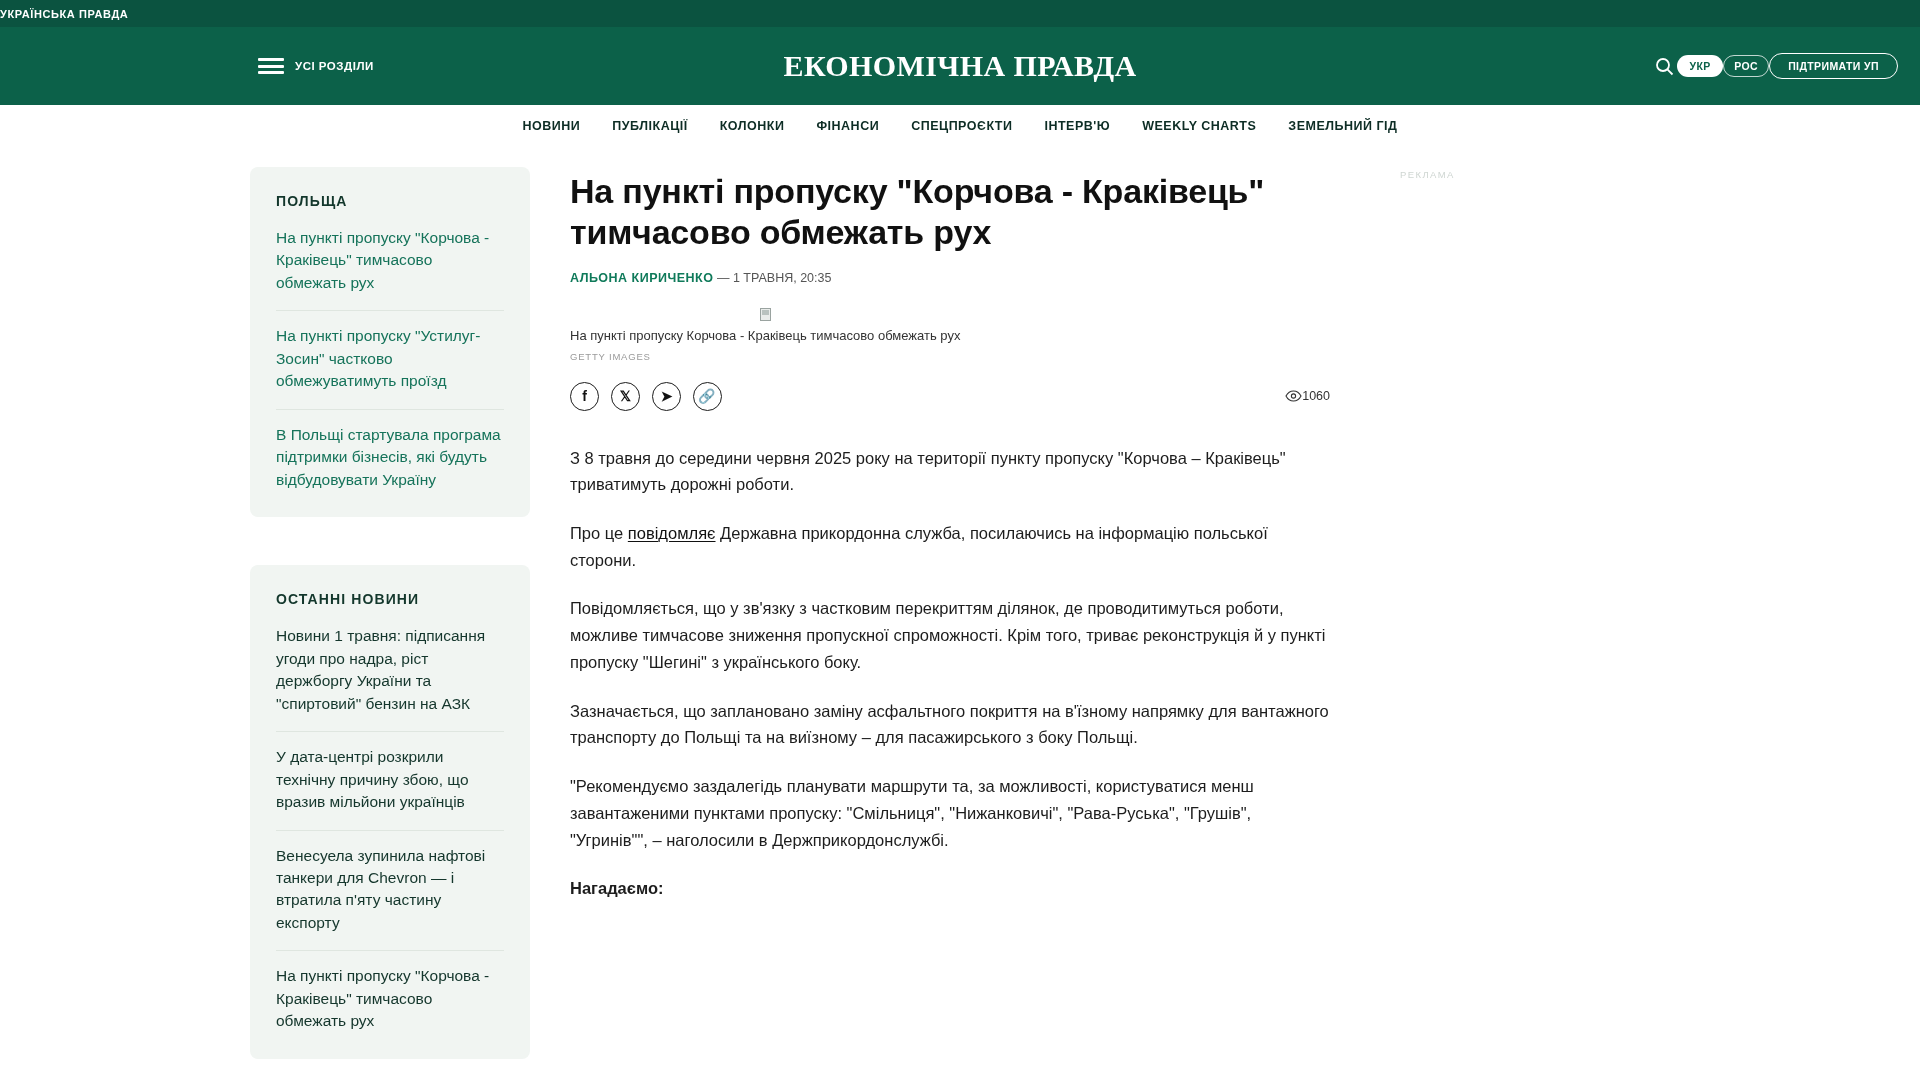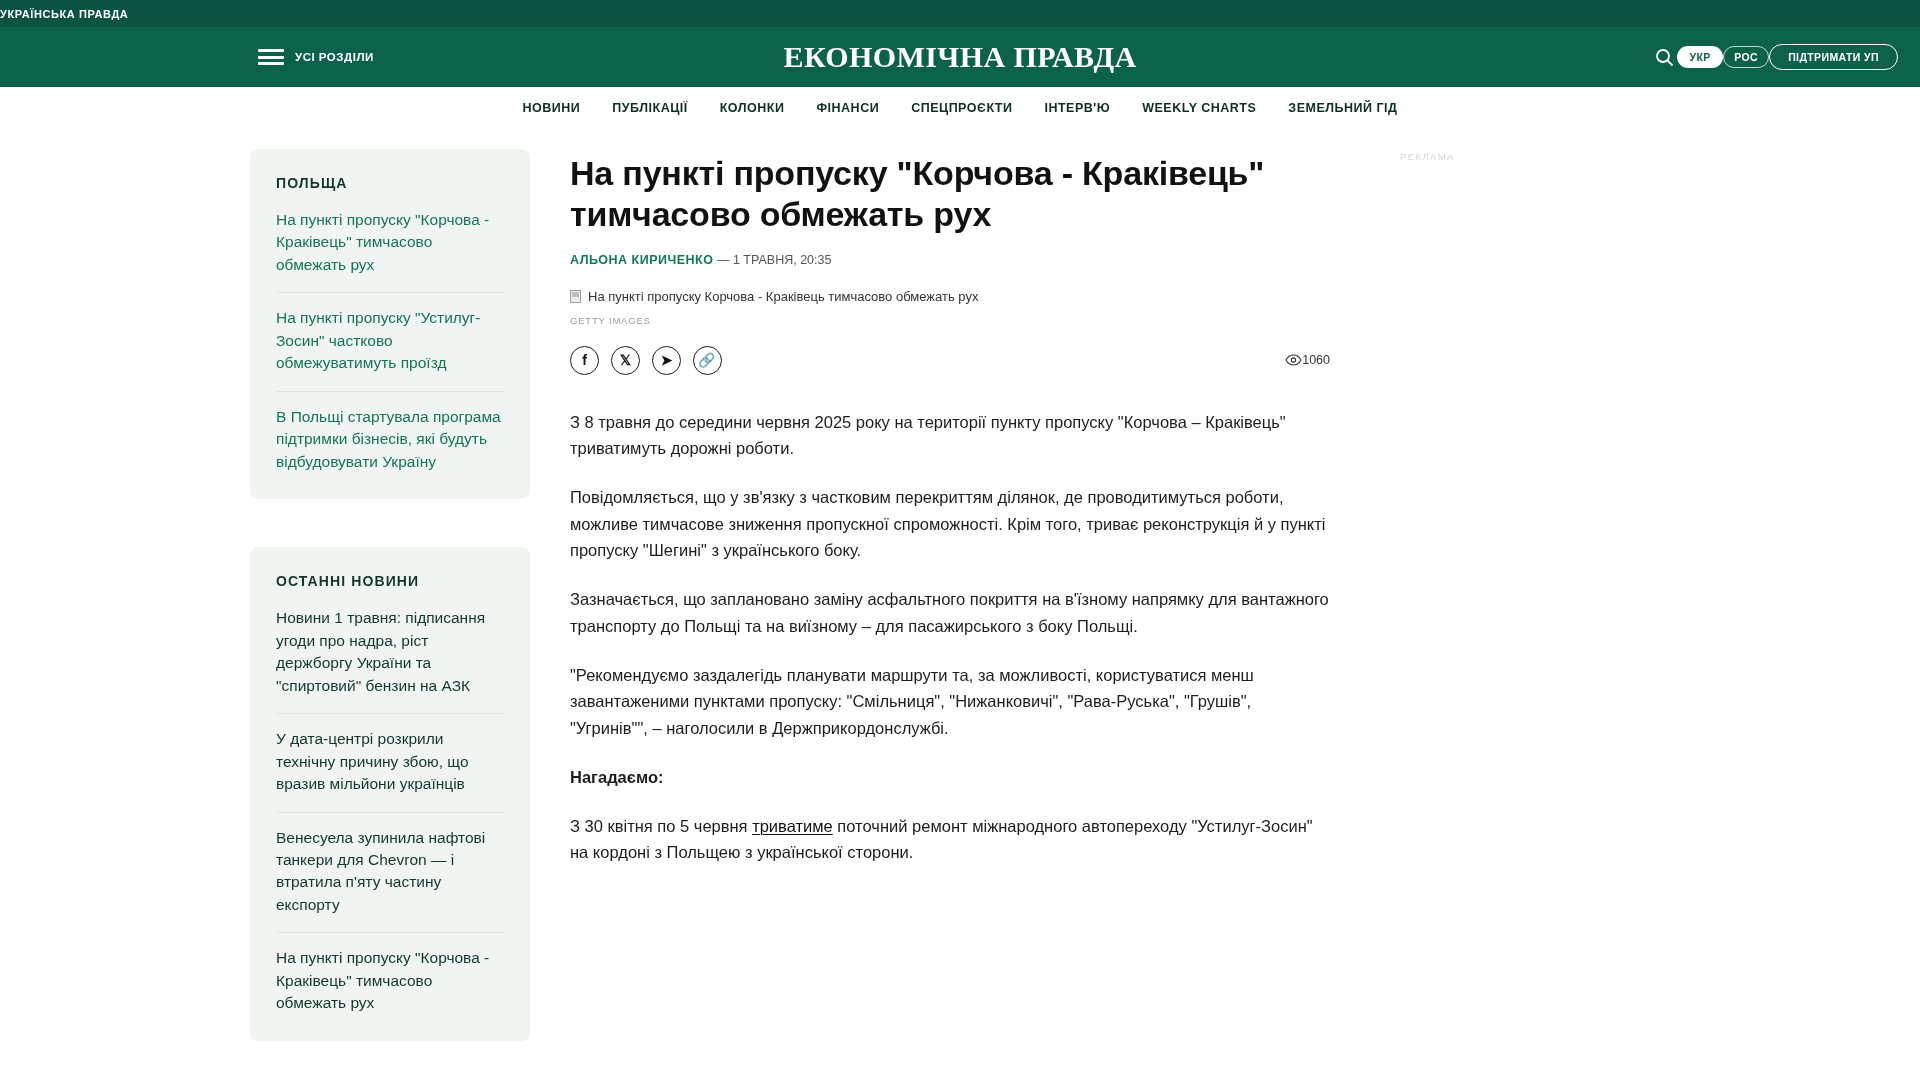--- a/index.html
+++ b/index.html
@@ -23,21 +23,21 @@
   .top-strip a {
     color: #ffffff;
     font-size: 11px;
     font-weight: bold;
     letter-spacing: .6px;
     text-decoration: none;
   }
 
   
   .masthead {
-    height: 60px;
+    height: 78px;
     background: #0c6149;
     display: flex;
     align-items: center;
     position: relative;
   }
   .burger-wrap {
     display: flex;
     align-items: center;
     gap: 11px;
     position: absolute;
@@ -201,20 +201,21 @@
     font-weight: bold;
     letter-spacing: .5px;
   }
   .figure { margin: 0 0 4px 0; }
   .broken-img {
     display: inline-flex;
     align-items: center;
     gap: 7px;
     font-size: 13px;
     color: #333333;
+    flex-direction: column;
   }
   .broken-img .ph {
     width: 11px; height: 13px;
     border: 1px solid #9aa3a0;
     background: #e9ecea;
     position: relative;
     flex: 0 0 auto;
   }
   .broken-img .ph:after {
     content: "";
@@ -385,30 +386,30 @@
           <path d="M1 6C3 2.2 5.7 1 8.5 1S14 2.2 16 6c-2 3.8-4.7 5-7.5 5S3 9.8 1 6z" stroke="#333" stroke-width="1.1"></path>
           <circle cx="8.5" cy="6" r="2.1" stroke="#333" stroke-width="1.1"></circle>
         </svg>
         <span>1060</span>
       </div>
     </div>
 
     <div class="body-text">
       <p>З 8 травня до середини червня 2025 року на території пункту пропуску "Корчова – Краківець" триватимуть дорожні роботи.</p>
 
+      <p>
+        <span>Про це </span><a href="#">повідомляє</a><span> Державна прикордонна служба, посилаючись на інформацію польської сторони.</span>
+      </p>
 
       <p>Повідомляється, що у зв'язку з частковим перекриттям ділянок, де проводитимуться роботи, можливе тимчасове зниження пропускної спроможності. Крім того, триває реконструкція й у пункті пропуску "Шегині" з українського боку.</p>
       <p>Зазначається, що заплановано заміну асфальтного покриття на в'їзному напрямку для вантажного транспорту до Польщі та на виїзному – для пасажирського з боку Польщі.</p>
       <p>"Рекомендуємо заздалегідь планувати маршрути та, за можливості, користуватися менш завантаженими пунктами пропуску: "Смільниця", "Нижанковичі", "Рава-Руська", "Грушів", "Угринів"", – наголосили в Держприкордонслужбі.</p>
 
       <p class="lead-strong">Нагадаємо:</p>
 
-      <p>
-        <span>З 30 квітня по 5 червня </span><a href="#">триватиме</a><span> поточний ремонт міжнародного автопереходу "Устилуг-Зосин" на кордоні з Польщею з української сторони.</span>
-      </p>
     </div>
   </main>
 
   <aside class="col-right">
     <div class="ad-label">РЕКЛАМА</div>
   </aside>
 
 </div>
 
 </body></html>

